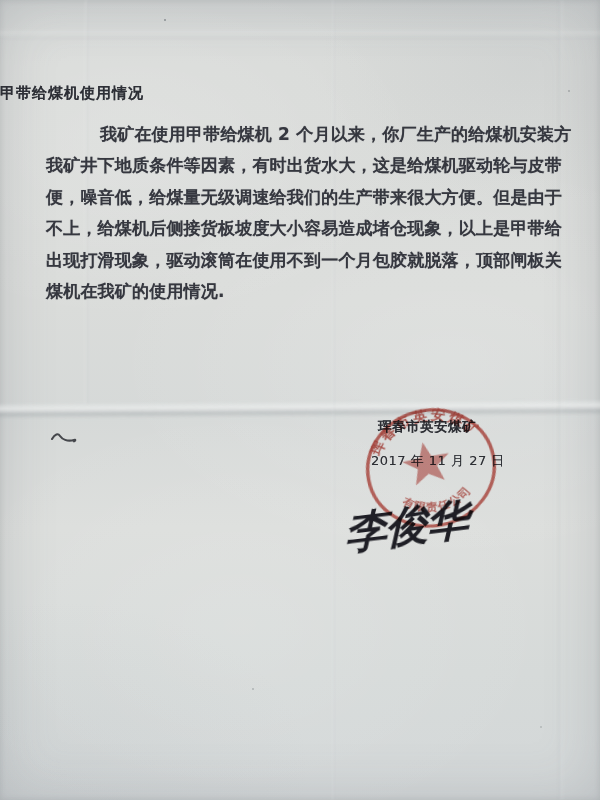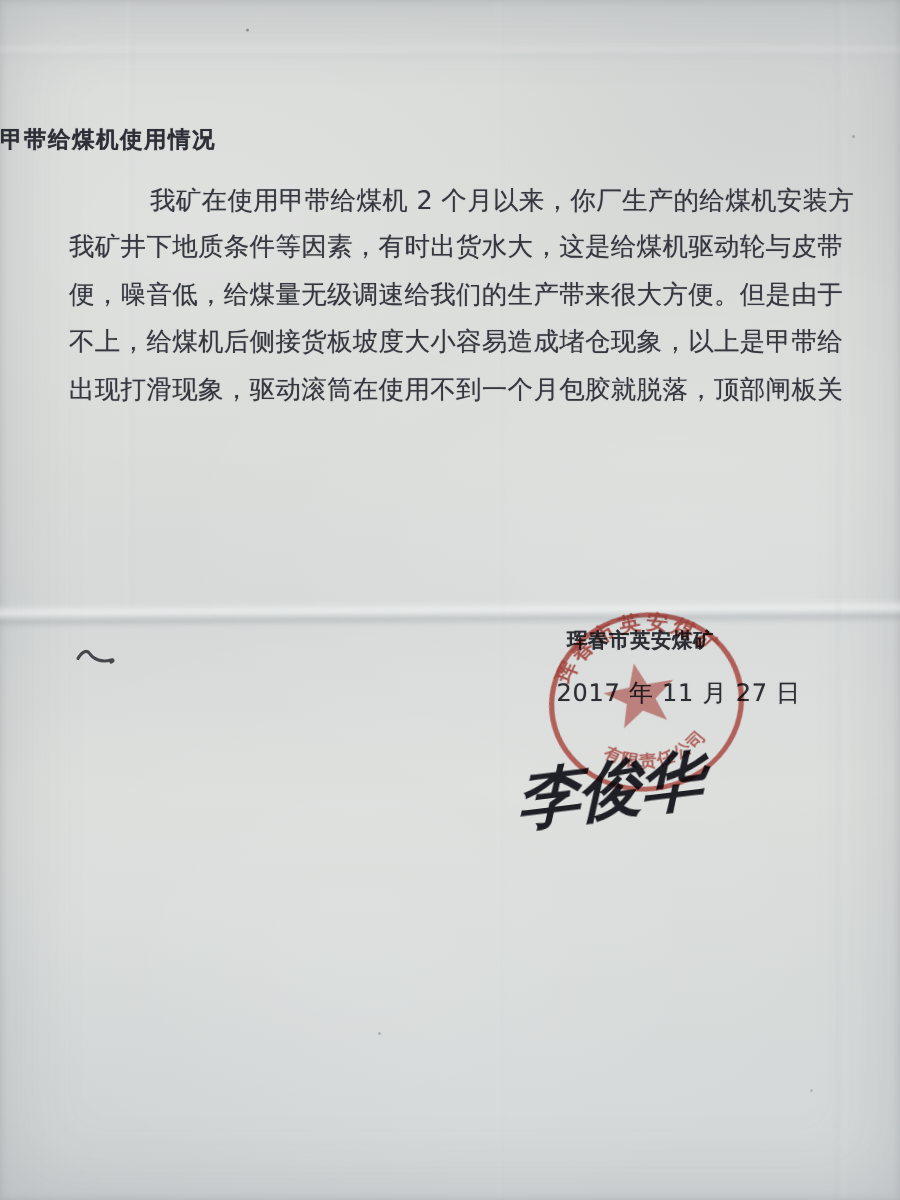--- a/index.html
+++ b/index.html
@@ -50,40 +50,40 @@
   .title{
     position:absolute;left:0;right:0;top:84px;text-align:left;
     font-size:15px;font-weight:bold;letter-spacing:1px;color:#2d2f36;
     text-shadow:0 0 0.6px rgba(45,47,54,0.6);
   }
   .bodytext{
     position:absolute;left:46px;top:119px;width:500px;color:#35373f;
     font-size:17px;line-height:31.4px;letter-spacing:0.2px;
     text-shadow:0 0 0.7px rgba(53,55,63,0.45);
   }
-  .bodytext .line{white-space:nowrap;}
+  .bodytext .line{white-space:nowrap;font-weight:bold;}
   .bodytext .line.first{text-indent:54px;}
 
   
   .penmark{position:absolute;left:50px;top:430px;width:28px;height:18px;}
 
   
   .seal{
     position:absolute;left:363px;top:406px;width:136px;height:124px;
     transform:rotate(-11deg);
     mix-blend-mode:multiply;opacity:0.92;filter:blur(0.45px);
   }
   .issuer{
     position:absolute;left:352px;top:418px;width:150px;text-align:center;
     font-size:13.5px;font-weight:bold;letter-spacing:0.5px;color:#33353c;
     mix-blend-mode:multiply;text-shadow:0 0 0.6px rgba(51,53,60,0.5);
   }
   .stamp-date{
     position:absolute;left:371px;top:452px;width:130px;text-align:right;
-    font-size:16px;letter-spacing:0.5px;color:#33353c;white-space:nowrap;
+    font-size:13px;letter-spacing:0.5px;color:#33353c;white-space:nowrap;
     mix-blend-mode:multiply;text-shadow:0 0 0.6px rgba(51,53,60,0.5);
   }
   .signature{
     position:absolute;left:344px;top:496px;width:160px;
     font-size:43px;color:#23232b;font-style:italic;font-weight:bold;
     letter-spacing:-2px;transform:rotate(-7deg) skewX(-6deg);
     mix-blend-mode:multiply;filter:blur(0.3px);white-space:nowrap;
   }
 </style>
 </head>
@@ -99,20 +99,21 @@
   <div class="speck"></div>
 
   <div class="title">甲带给煤机使用情况</div>
 
   <div class="bodytext">
     <div class="line first">我矿在使用甲带给煤机 2 个月以来，你厂生产的给煤机安装方</div>
     <div class="line">我矿井下地质条件等因素，有时出货水大，这是给煤机驱动轮与皮带</div>
     <div class="line">便，噪音低，给煤量无级调速给我们的生产带来很大方便。但是由于</div>
     <div class="line">不上，给煤机后侧接货板坡度大小容易造成堵仓现象，以上是甲带给</div>
     <div class="line">出现打滑现象，驱动滚筒在使用不到一个月包胶就脱落，顶部闸板关</div>
+    <div class="line">煤机在我矿的使用情况.</div>
   </div>
 
   <svg class="penmark" viewBox="0 0 28 18">
     <path d="M2,9 C5,4 8,3 10,6 C12,9 17,12 24,10 C25.5,9.6 26,10.4 24,11.4" fill="none" stroke="#2b2d33" stroke-width="2.1" stroke-linecap="round" opacity="0.85"></path>
   </svg>
 
   <svg class="seal" viewBox="0 0 120 120" preserveAspectRatio="none">
     <circle cx="60" cy="60" r="56" fill="none" stroke="#bc3e35" stroke-width="3.1" opacity="0.82"></circle>
     <polygon opacity="0.6" fill="#bc3e35" points="57,34 62.3,48.7 77.9,49.2 65.6,58.8 69.9,73.8 57,65 44.1,73.8 48.4,58.8 36.1,49.2 51.7,48.7"></polygon>
     <path id="seal-arc-top" d="M15.8,76.1 A47,47 0 1 1 104.2,76.1" fill="none"></path>

